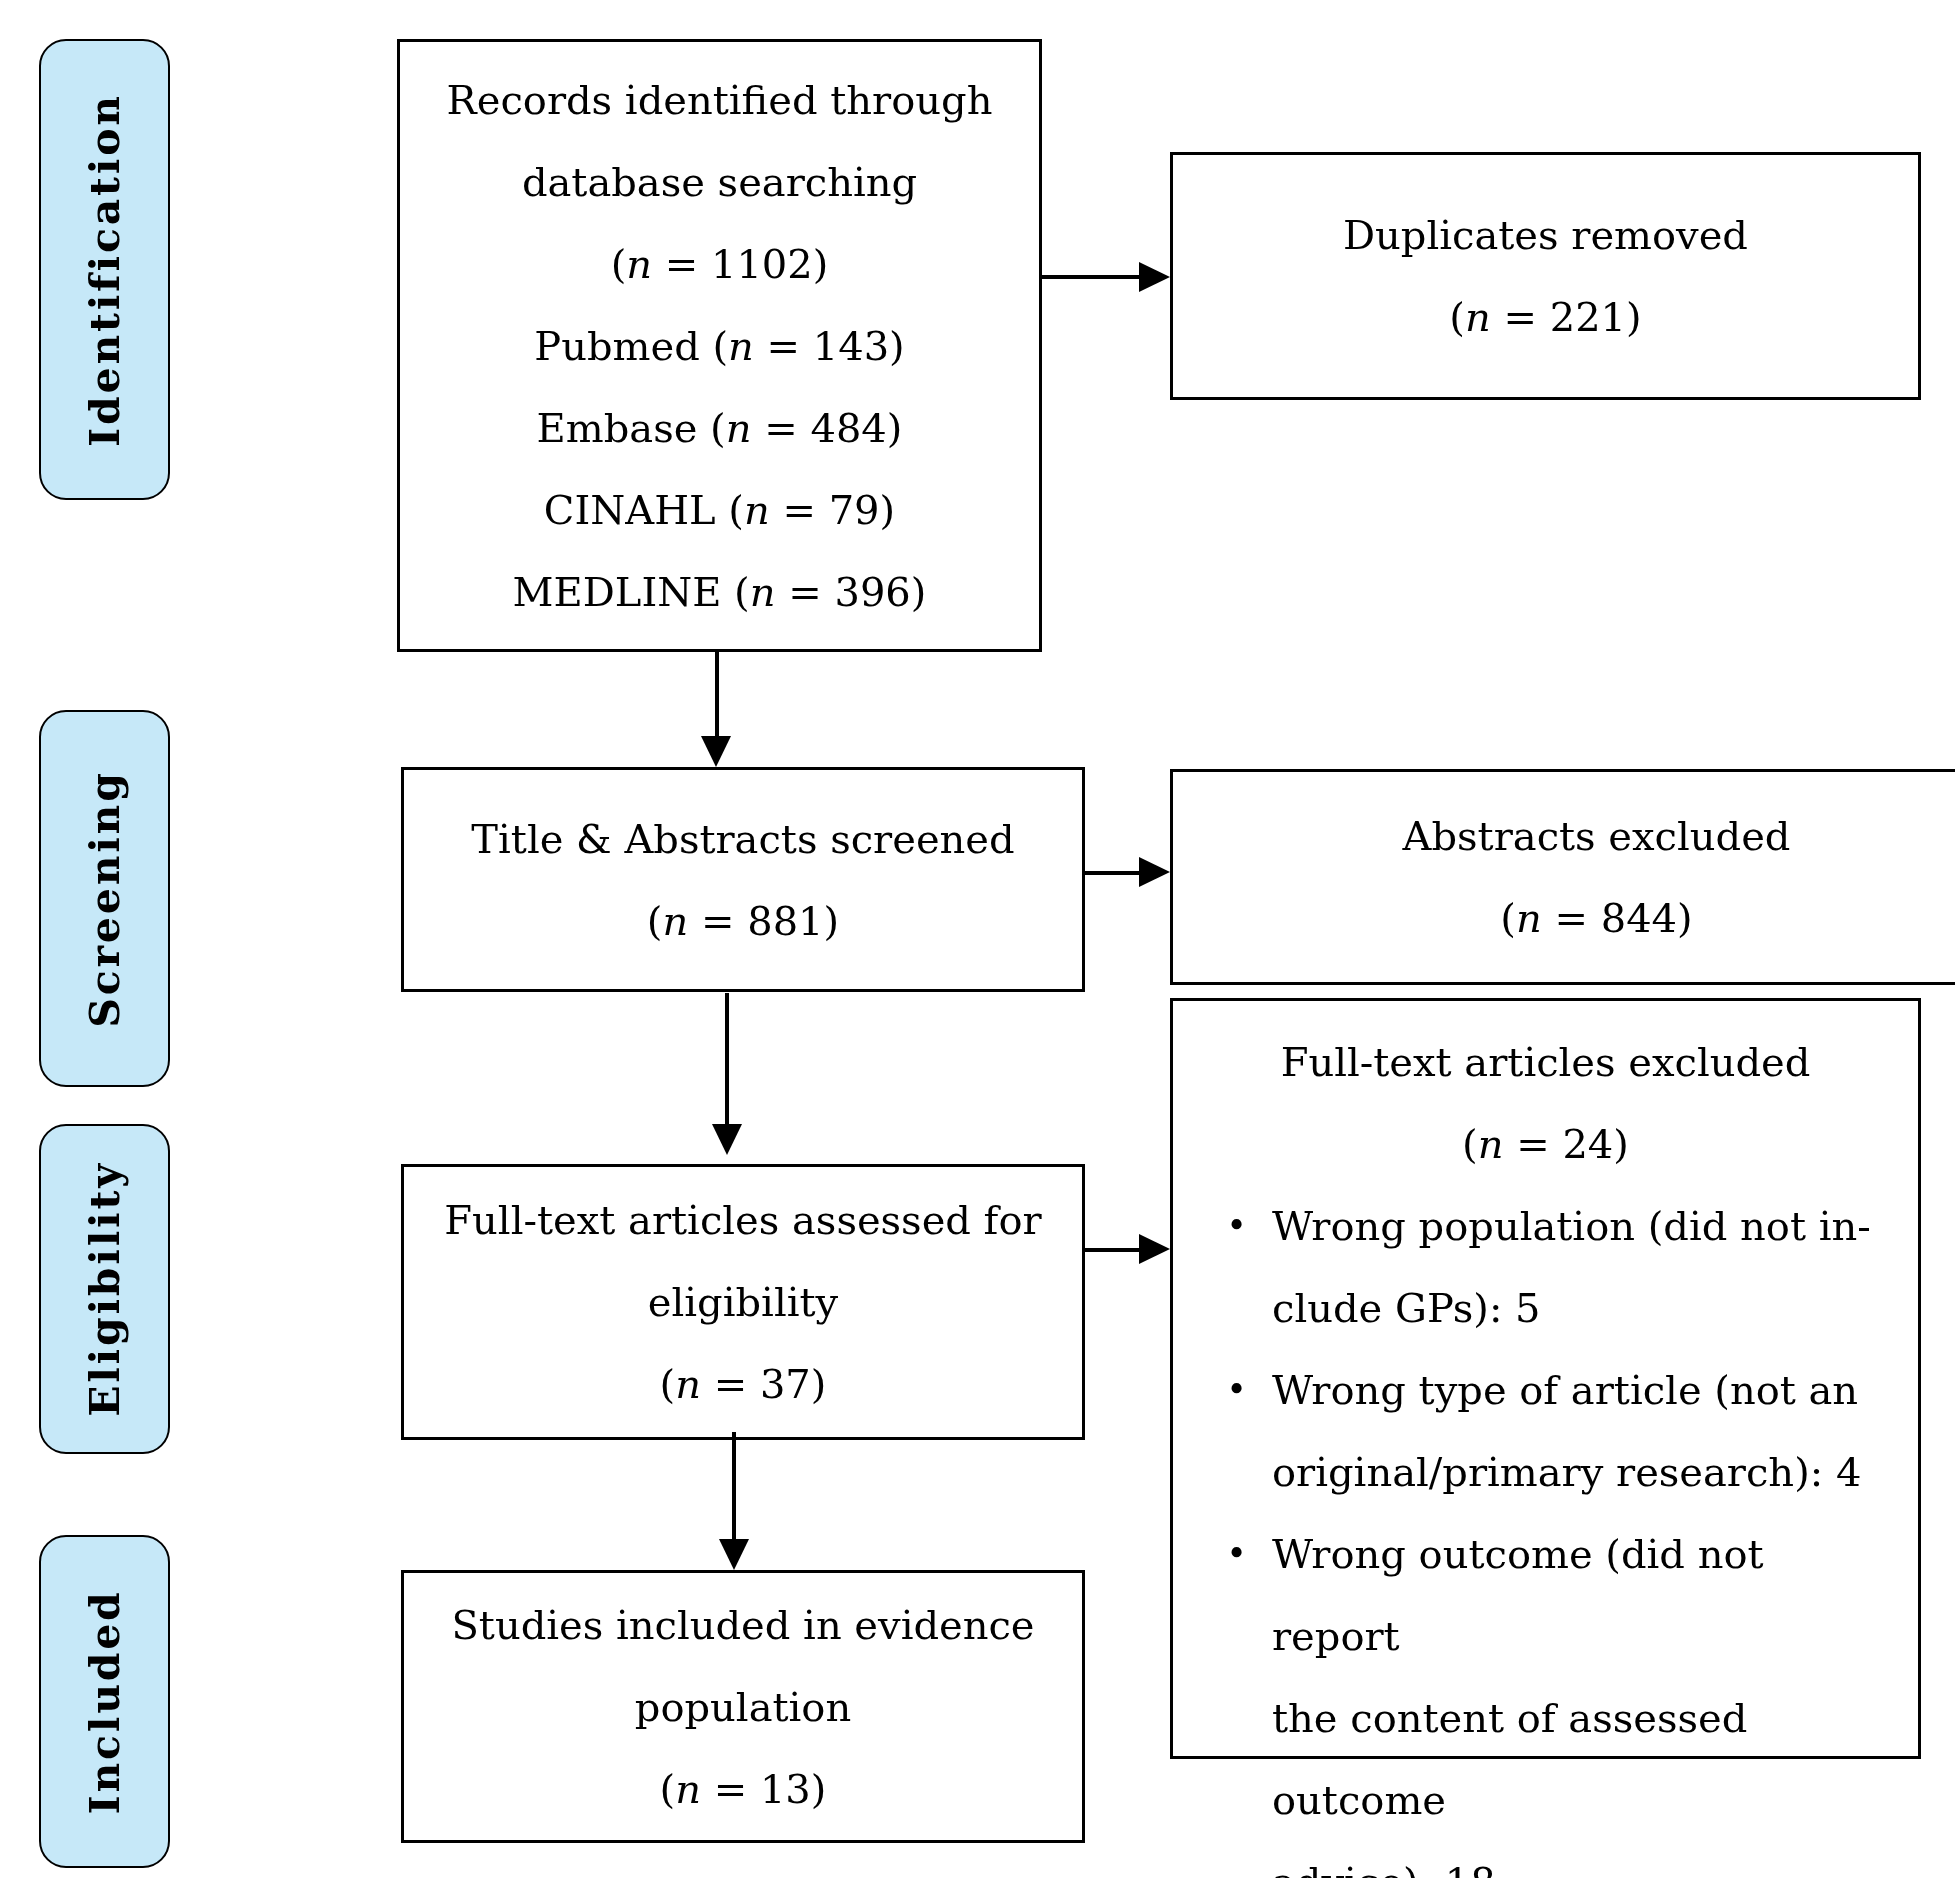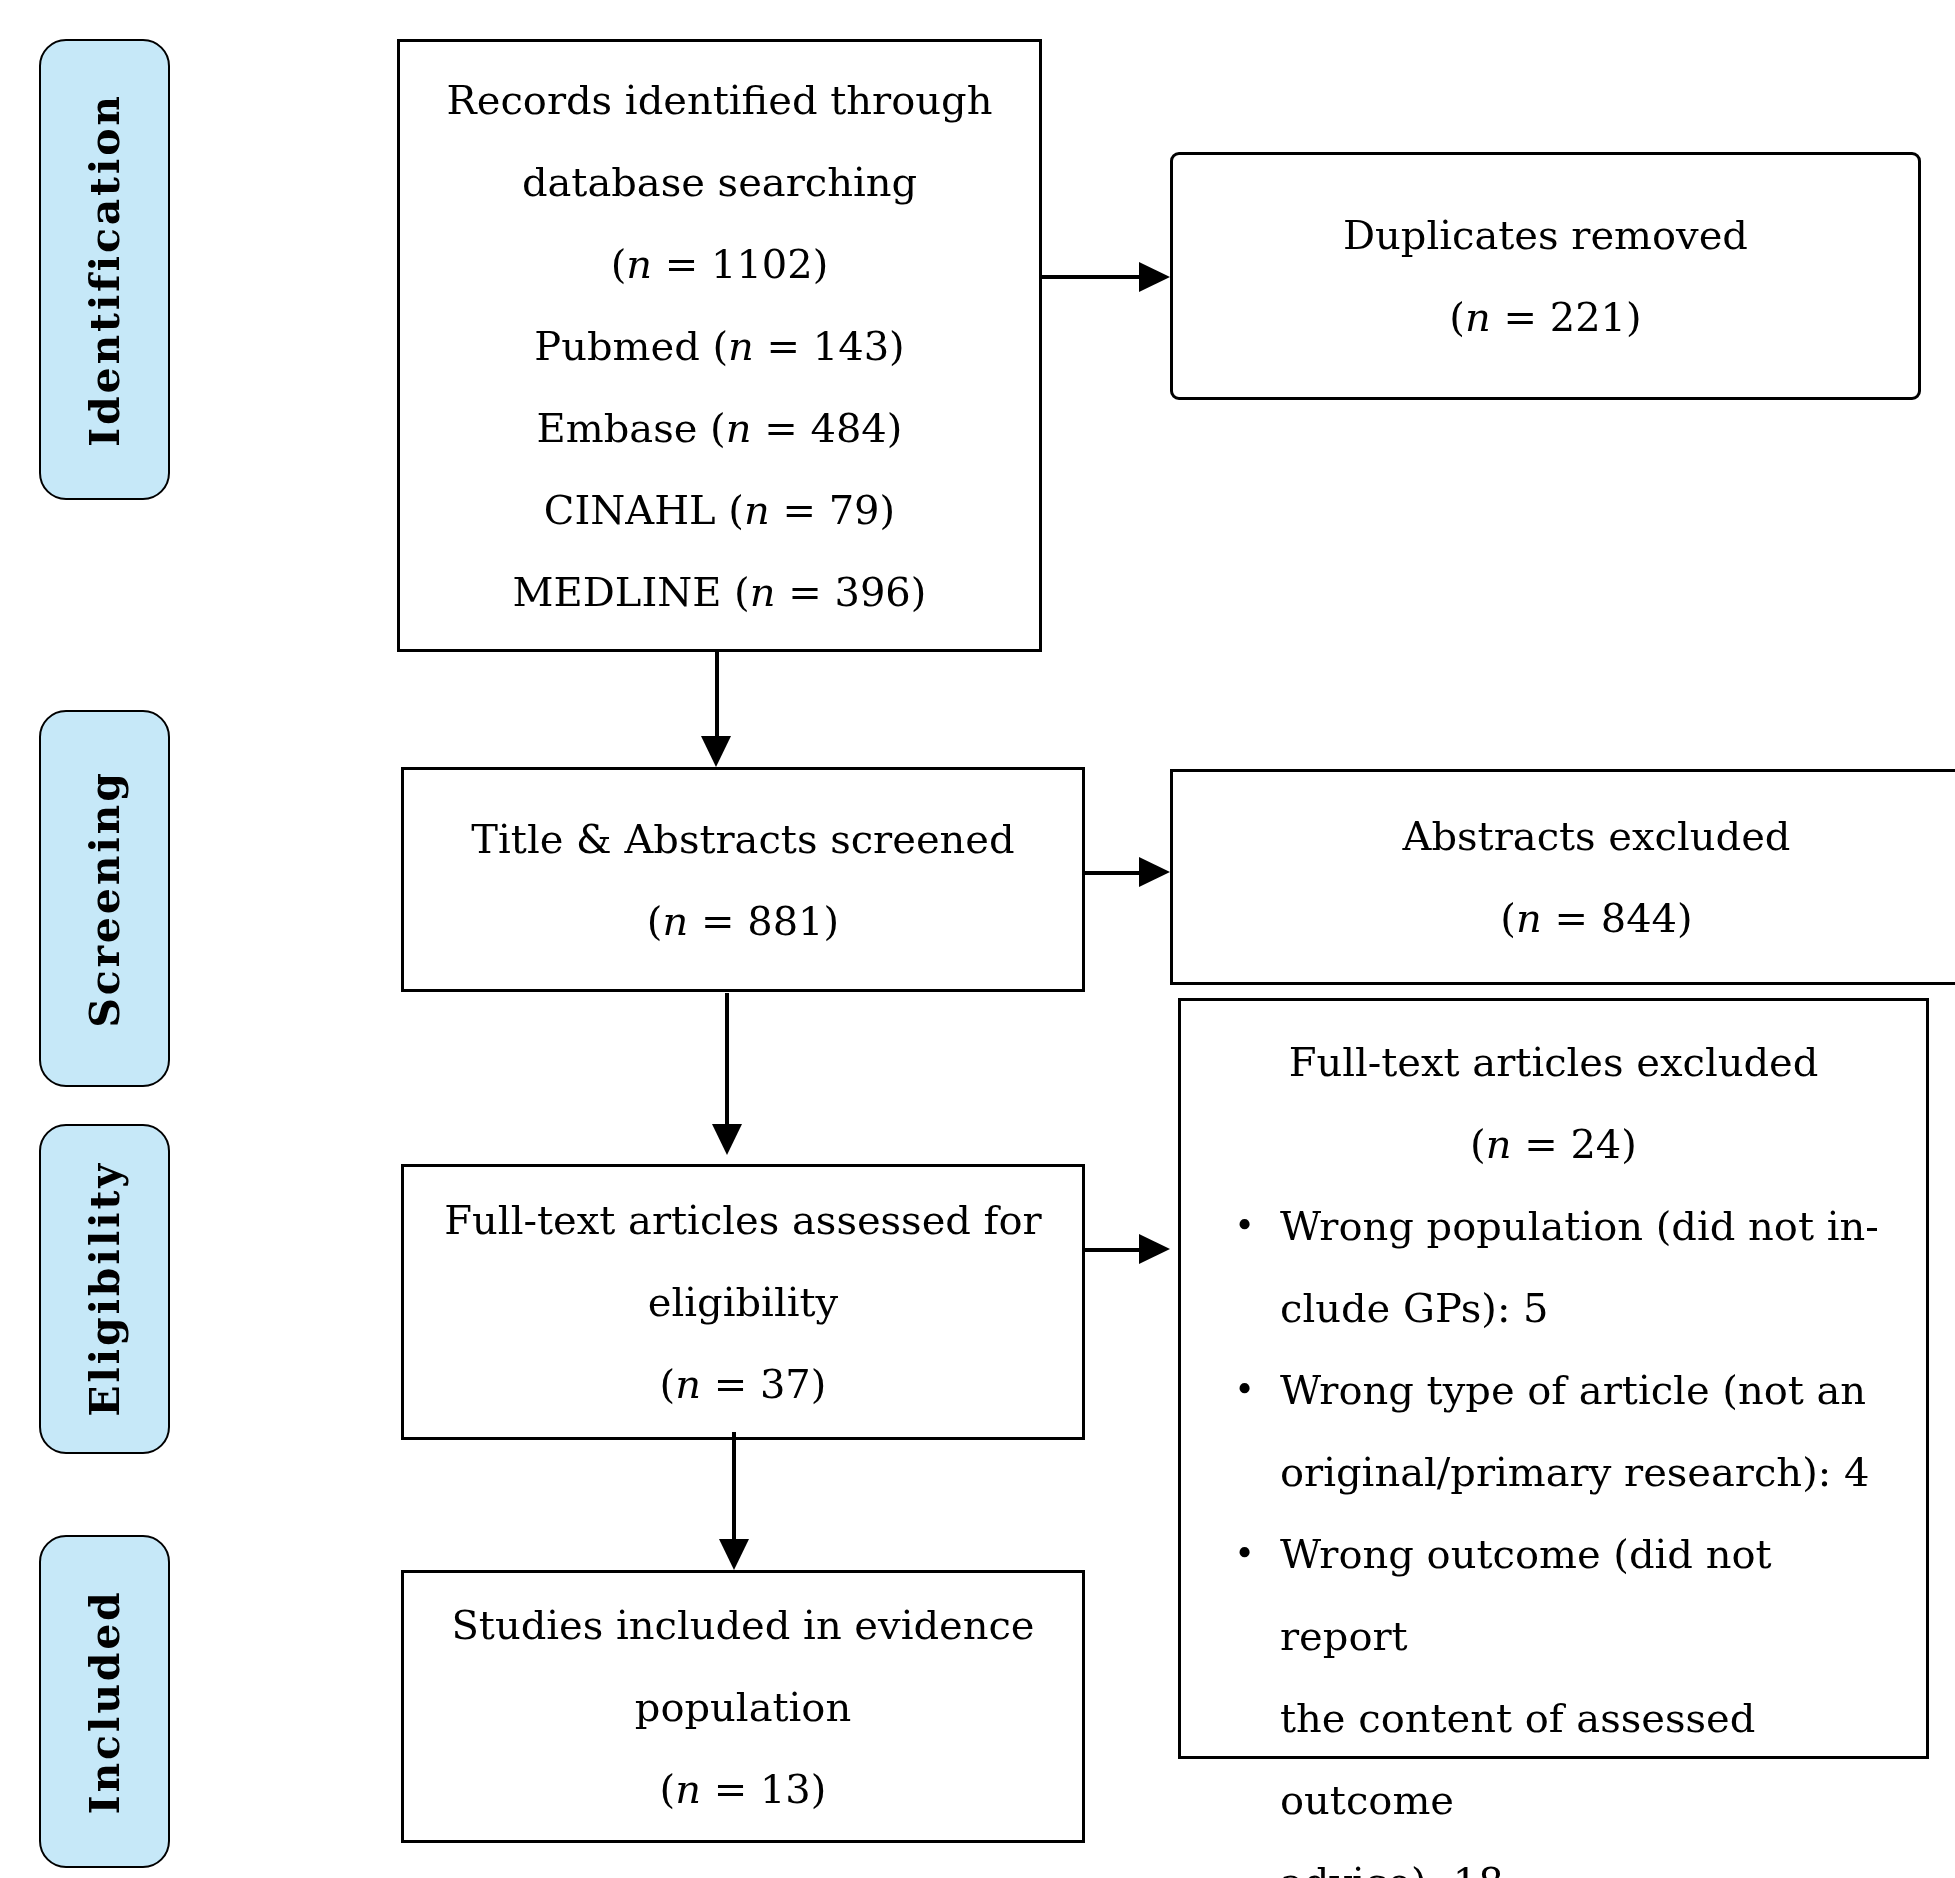--- a/index.html
+++ b/index.html
@@ -47,21 +47,20 @@
     text-align:center;
     font-size:40px;
     line-height:82px;
   }
   .fbox .line{width:100%;}
   .fbox em{font-style:italic;}
   
   .fbox.bulleted{
     justify-content:flex-start;
     padding:20px 28px 14px 28px;
-    margin-left:8px;
   }
   .bullet-list{
     list-style:none;
     margin:0;
     padding:0;
     width:100%;
     text-align:left;
   }
   .bullet-item{display:flex;align-items:flex-start;}
   .bullet-dot{
@@ -124,21 +123,21 @@
       <div class="line">eligibility</div>
       <div class="line">(<em>n</em> = 37)</div>
     </div>
 
   <div class="fbox" style="left:401px;top:1570px;width:684px;height:273px;">
       <div class="line">Studies included in evidence</div>
       <div class="line">population</div>
       <div class="line">(<em>n</em> = 13)</div>
     </div>
 
-  <div class="fbox" style="left:1170px;top:152px;width:751px;height:248px;border-radius:9px;">
+  <div class="fbox" style="left:1170px;top:152px;width:751px;height:248px;">
       <div class="line">Duplicates removed</div>
       <div class="line">(<em>n</em> = 221)</div>
     </div>
 
   <div class="fbox" style="left:1170px;top:769px;width:853px;height:216px;">
       <div class="line">Abstracts excluded</div>
       <div class="line">(<em>n</em> = 844)</div>
     </div>
 
   <div class="fbox bulleted" style="left:1170px;top:998px;width:751px;height:761px;">

